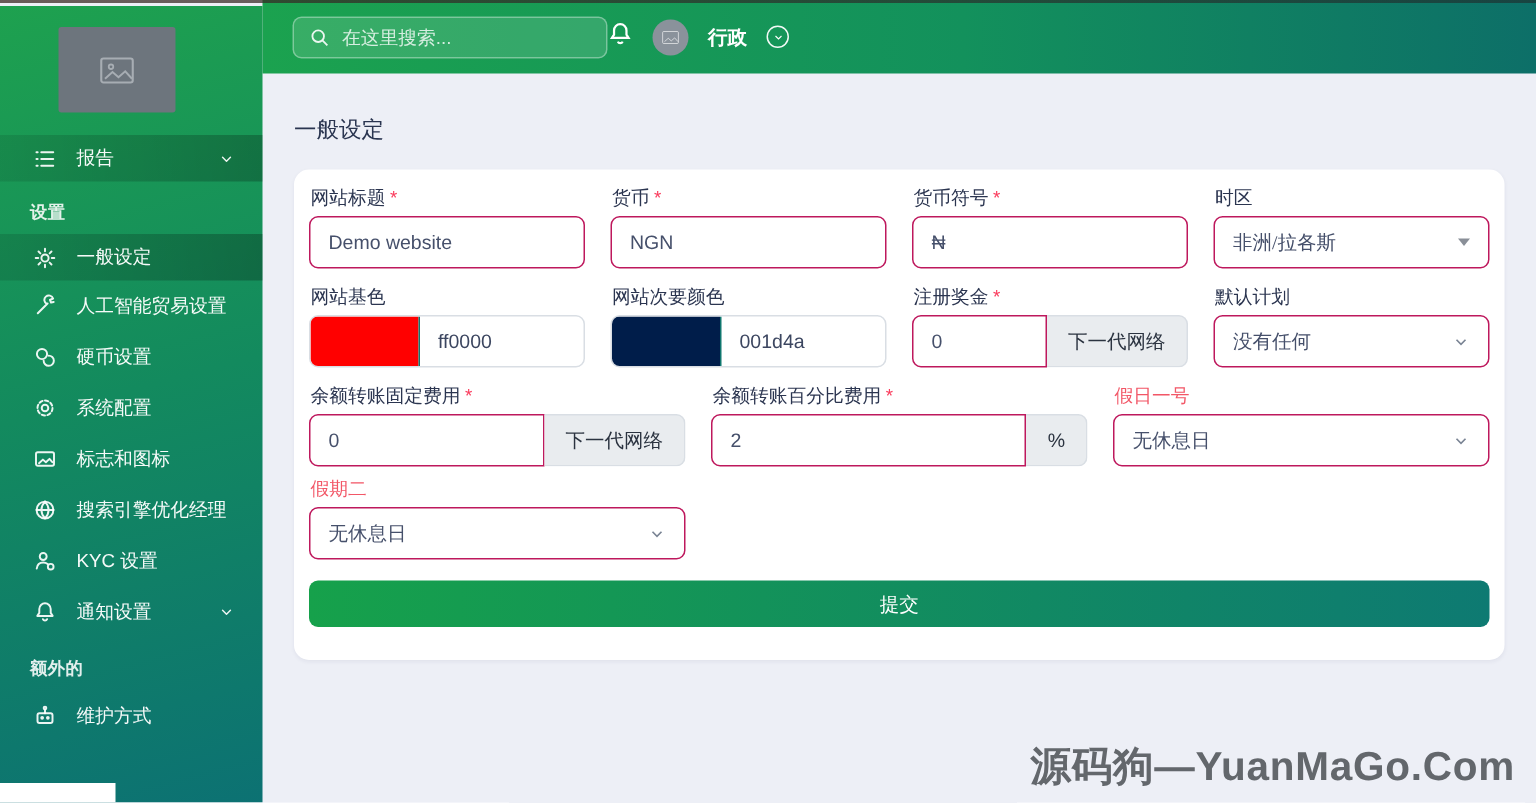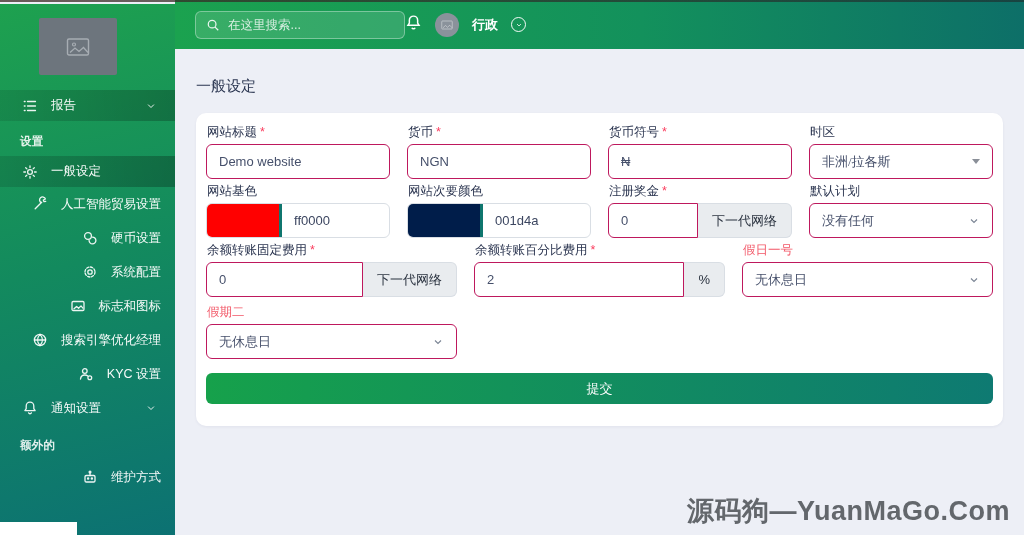--- a/index.html
+++ b/index.html
@@ -19,21 +19,21 @@
   .logo-box svg { opacity:.65; }
   .side-item { display:flex; align-items:center; gap:13px; height:31px; padding:0 14px 0 22px;
     font-size:12.5px; color:rgba(255,255,255,.96); cursor:pointer; white-space:nowrap; }
   .side-item.band { background:linear-gradient(90deg, rgba(0,0,0,.10), rgba(0,0,0,.24)); margin-top:15px; }
   .side-item.active { background:linear-gradient(90deg, rgba(0,0,0,.12), rgba(0,0,0,.26)); }
   .side-item .icn { width:16px; height:16px; flex:0 0 16px; display:flex; align-items:center; }
   .side-item svg { stroke:rgba(255,255,255,.92); fill:none; stroke-width:1.3; stroke-linecap:round; stroke-linejoin:round; }
   .side-item .chev { margin-left:auto; }
   .section-title { font-size:11.5px; font-weight:700; color:rgba(255,255,255,.88);
     margin:13px 12px 7px 20px; letter-spacing:.3px; }
-  .side-item.sp { height:34px;justify-content:flex-end; }
+  .side-item.sp { height:34px; }
   .white-box { position:absolute; left:0; bottom:0; width:77px; height:17px; background:#ffffff; }
 
   
   .topbar { position:absolute; left:175px; top:0; width:849px; height:49px;
     background:linear-gradient(90deg,#1ba24f 0%,#13915c 55%,#0d6f68 100%);
     display:flex; align-items:center; justify-content:flex-start; padding:0 18px 0 20px; z-index:20; }
   .searchbox { width:210px; height:28px; background:rgba(255,255,255,.13); border:1px solid rgba(255,255,255,.35);
     border-radius:6px; display:flex; align-items:center; gap:8px; padding:0 10px; }
   .searchbox svg { stroke:rgba(255,255,255,.9); fill:none; stroke-width:1.4; flex:0 0 auto; }
   .searchbox input { background:transparent; border:0; outline:none; color:#fff; font-size:12.5px; width:100%;
@@ -47,42 +47,42 @@
   .uname { color:#fff; font-size:13px; font-weight:700; }
   .chev-circle { width:15px; height:15px; border:1.3px solid rgba(255,255,255,.95); border-radius:50%;
     display:flex; align-items:center; justify-content:center; cursor:pointer; }
   .chev-circle svg { stroke:#fff; fill:none; stroke-width:1.5; }
 
   
   .content { position:absolute; left:175px; top:49px; width:849px; height:486px; padding:0 21px; }
   .page-title { font-size:15px; font-weight:500; color:#2a3550; margin:28px 0 17px 0; }
   .card { background:#fff; border-radius:10px; box-shadow:0 1px 3px rgba(30,40,80,.06);
     padding:12px 10px 22px; }
-  .grid4 { display:grid; grid-template-columns:repeat(4,1fr); column-gap:17px; margin-bottom:5px; }
+  .grid4 { display:grid; grid-template-columns:repeat(4,1fr); column-gap:17px; margin-bottom:12px; }
   .grid3 { display:grid; grid-template-columns:repeat(3,1fr); column-gap:17px; margin-bottom:8px; }
   .flabel { display:flex; font-size:12.5px; color:#2b3550; margin:0 0 5px 1px; line-height:14px; }
   .flabel .req { color:#fa3b5c; margin-left:3px; }
   .flabel.red span:first-child { color:#f25767; }
   .control { height:35px; border:1px solid #be185d; border-radius:6px; background:#fff;
     font-size:13px; color:#46506b; width:100%;
     font-family:"Liberation Sans","DejaVu Sans",sans-serif; }
   input.control { padding:0 12px; outline:none; }
   .addon-group { display:flex; width:100%; }
   .addon-group input { border-radius:6px 0 0 6px; min-width:0; flex:1; }
   .addon { background:#e9ecef; border:1px solid #d9dee4; border-left:0; border-radius:0 6px 6px 0;
     display:flex; align-items:center; padding:0 14px; font-size:13px; color:#2b3340; white-space:nowrap; }
   .select { display:flex; align-items:center; justify-content:space-between; padding:0 12px; cursor:pointer;font-family:Liberation Serif, serif; }
   .select svg { stroke:#7a8494; fill:none; stroke-width:1.5; }
   .tri { width:0; height:0; border-left:4px solid transparent; border-right:4px solid transparent;
     border-top:5px solid #8a8f98; }
   .color-group { display:flex; height:35px; border:1px solid #d9dee4; border-radius:6px; overflow:hidden;
     cursor:pointer; background:#fff; }
   .swatch { width:72px; height:100%; flex:0 0 72px; }
   .cval { display:flex; align-items:center; padding-left:12px; font-size:13px; color:#3c4660;
-    border-left:3px solid #0f766e; flex:1; }
+    border-left:1px solid #0f766e; flex:1; }
   .submit-btn { display:block; width:100%; height:31px; margin-top:14px; border:0; border-radius:6px;
     background:linear-gradient(90deg,#16a14b 0%,#0e7a72 100%); color:#fff; font-size:13px;
     font-family:"Liberation Sans","DejaVu Sans",sans-serif; cursor:pointer; }
 
   .watermark { position:absolute; right:14px; bottom:6px; font-size:27px; font-weight:700;
     color:#63676c; letter-spacing:.5px; }
 </style>
 </head>
 <body>
 

